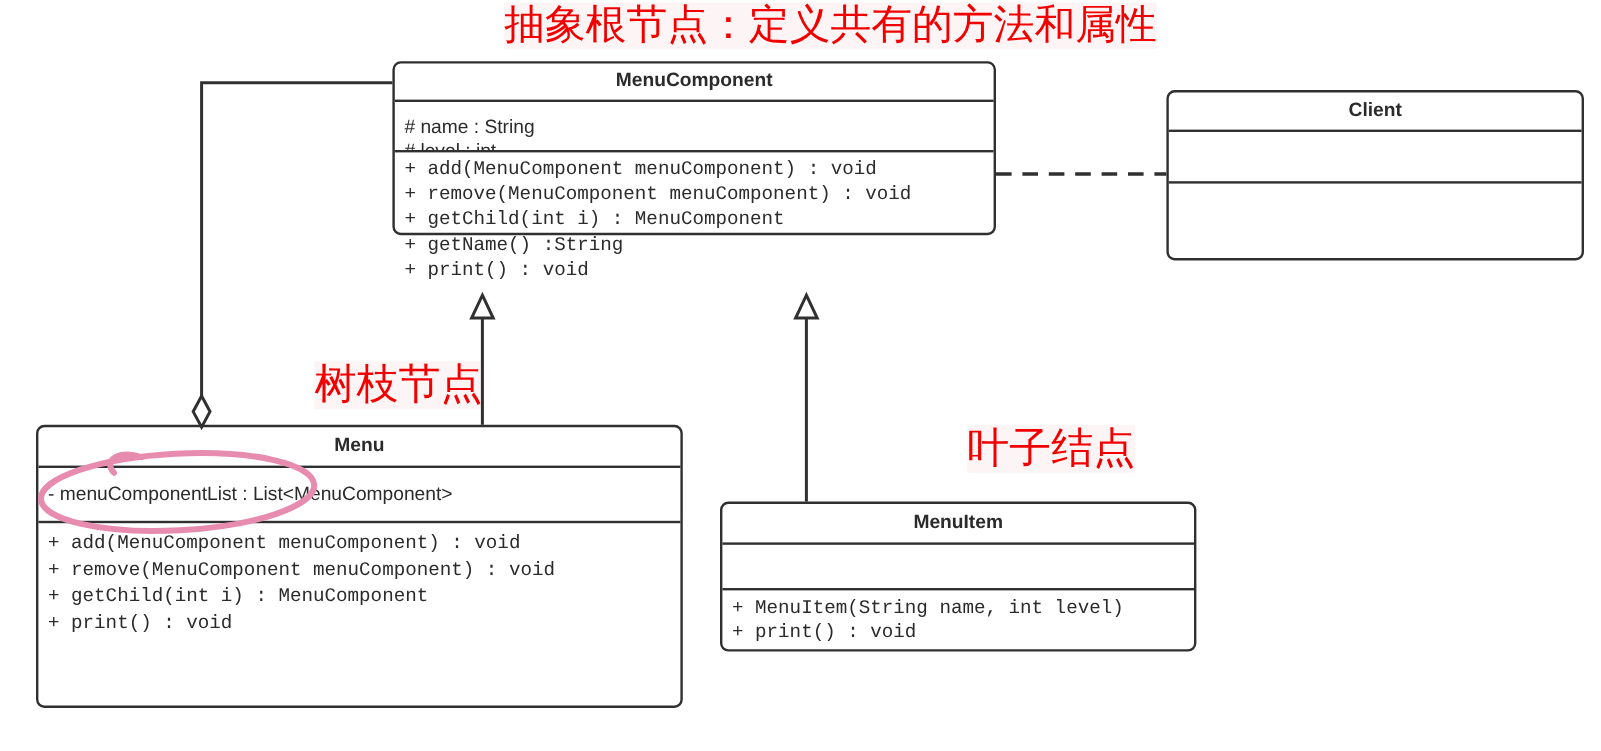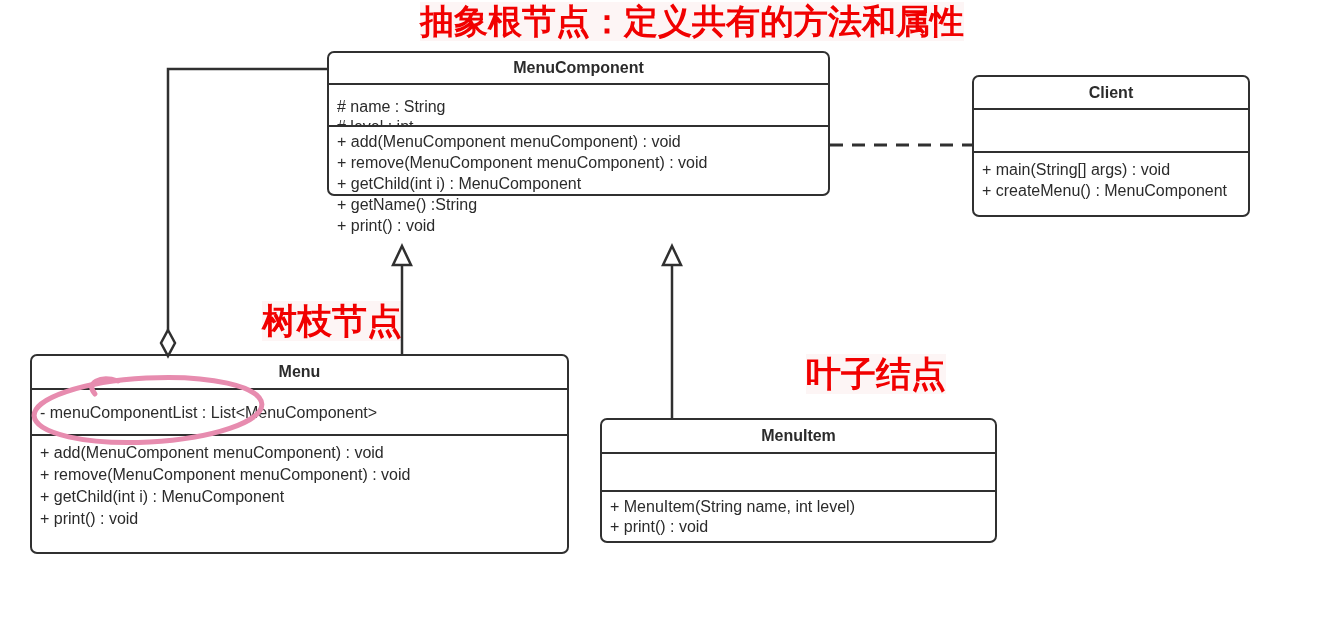--- a/index.html
+++ b/index.html
@@ -12,49 +12,49 @@
   .uml-class {
     position:absolute; background:#ffffff; border:2.5px solid #303030;
     border-radius:7px; box-sizing:border-box; z-index:1;
   }
   .uml-title {
     font-weight:bold; font-size:16px; text-align:center;
     display:flex; align-items:center; justify-content:center;
     border-bottom:2px solid #303030; box-sizing:border-box;
   }
   .uml-section { border-bottom:2px solid #303030; box-sizing:border-box; padding:12px 8px 0 8px; overflow:hidden; }
-  .uml-section.last { border-bottom:none; }
+  .uml-section.last { border-bottom:none;font-family:Liberation Mono, monospace; }
   .member { font-size:16px; line-height:21px; white-space:nowrap; }
 
   #menu-component { left:327px; top:51px;  width:503px; height:145px; }
   #menu-component .uml-title { height:32px; }
   #menu-component .attrs   { height:42px; }
   #menu-component .attrs .member { line-height:20px; }
   #menu-component .methods { padding-top:4px; }
 
-  #client { left:972px; top:75px; width:278px; height:142px; }
+  #client { left:972px; top:75px; width:348px; height:142px; }
   #client .uml-title { height:33px; }
   #client .attrs   { height:43px; }
   #client .methods { padding-top:6px; }
 
-  #menu { left:30px; top:354px; width:539px; height:200px; }
+  #menu { left:30px; top:354px; width:539px; height:236px; }
   #menu .uml-title { height:34px; }
   #menu .attrs   { height:46px; padding-top:12px; }
   #menu .methods { padding-top:6px; }
   #menu .methods .member { line-height:22px; }
 
   #menu-item { left:600px; top:418px; width:397px; height:125px; }
   #menu-item .uml-title { height:34px; }
   #menu-item .attrs   { height:38px; }
   #menu-item .methods { padding-top:5px; }
   #menu-item .methods .member { line-height:20px; }
 
   
   .annotation {
-    position:absolute; color:#f10000; font-weight:bold; z-index:3;
+    position:absolute; color:#f10000; font-weight:normal; z-index:3;
     background:rgba(253,243,243,.85); white-space:nowrap; line-height:1.15;
   }
   #anno-root   { left:420px; top:2px;   font-size:34px; }
   #anno-branch { left:262px; top:301px; font-size:35px; }
   #anno-leaf   { left:806px; top:354px; font-size:35px; }
 
   
   svg.connectors { position:absolute; left:0; top:0; z-index:5; pointer-events:none; }
 </style>
 </head>
@@ -77,24 +77,20 @@
         <div class="member">+ remove(MenuComponent menuComponent) : void</div>
         <div class="member">+ getChild(int i) : MenuComponent</div>
         <div class="member">+ getName() :String</div>
         <div class="member">+ print() : void</div>
       </div>
   </div>
 
   <div class="uml-class" id="client">
     <div class="uml-title">Client</div>
     <div class="uml-section attrs"></div>
-    <div class="uml-section methods last">
-        <div class="member">+ main(String[] args) : void</div>
-        <div class="member">+ createMenu() : MenuComponent</div>
-      </div>
   </div>
 
   <div class="uml-class" id="menu">
     <div class="uml-title">Menu</div>
     <div class="uml-section attrs">
         <div class="member">- menuComponentList : List&lt;MenuComponent&gt;</div>
       </div>
     <div class="uml-section methods last">
         <div class="member">+ add(MenuComponent menuComponent) : void</div>
         <div class="member">+ remove(MenuComponent menuComponent) : void</div>

